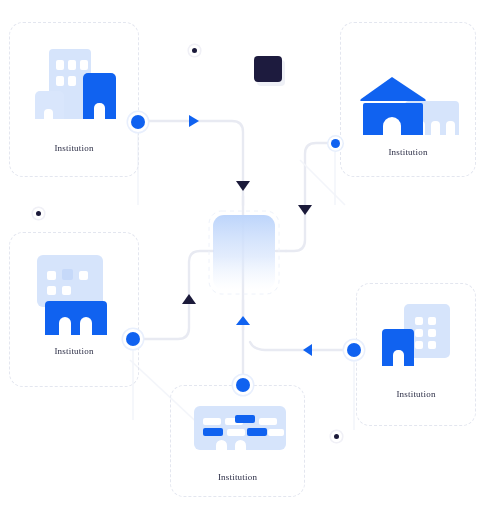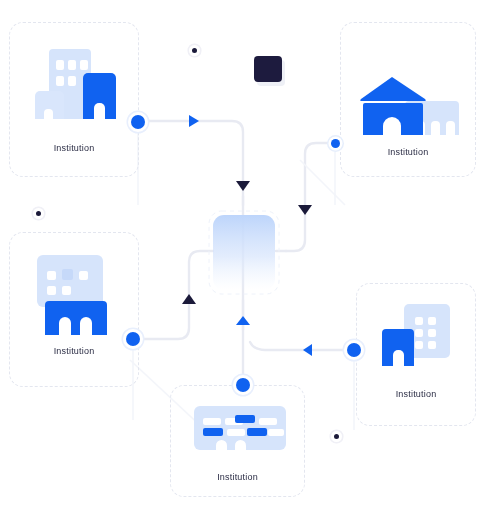--- a/index.html
+++ b/index.html
@@ -7,20 +7,21 @@
   body{
     font-family:"Liberation Sans","DejaVu Sans",sans-serif;
     -webkit-font-smoothing:antialiased;
   }
   #stage{
     position:relative;
     width:485px;
     height:526px;
     background:#ffffff;
     overflow:hidden;
+    font-family:Liberation Serif, serif;
   }
   
   .card{
     position:absolute;
     border:1px dashed #e3e6ef;
     border-radius:14px;
     background:transparent;
     box-sizing:border-box;
   }
   .card-label{

